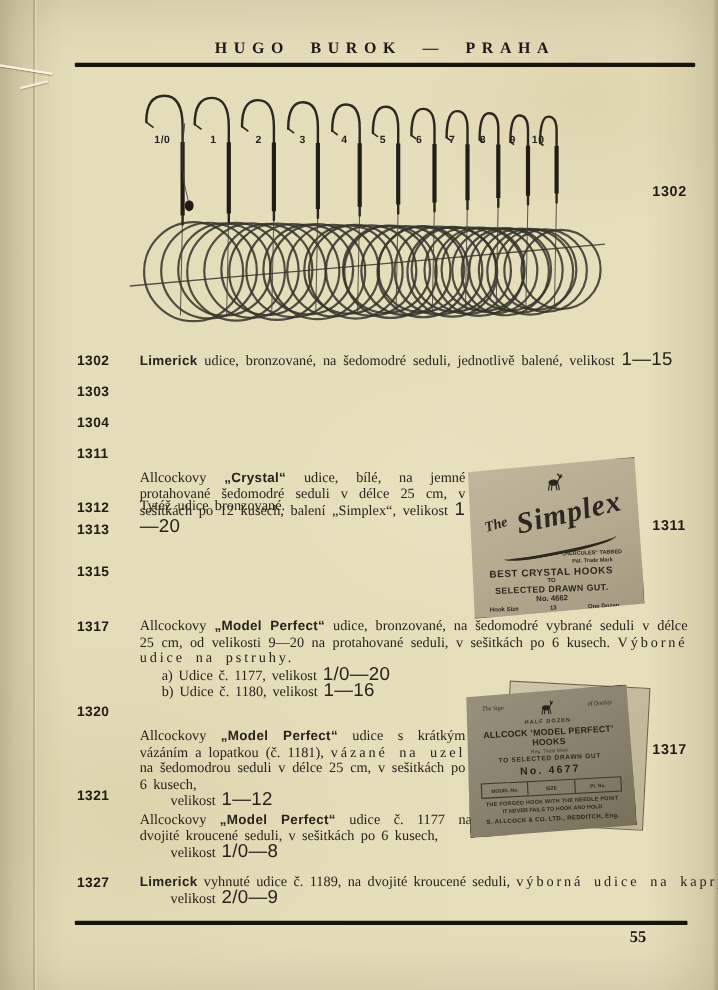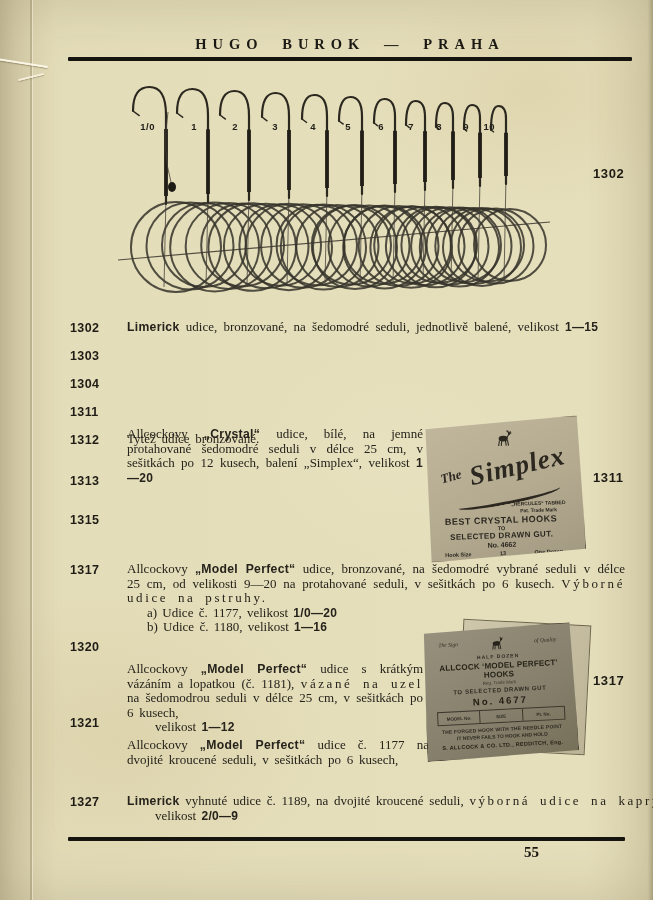--- a/index.html
+++ b/index.html
@@ -33,21 +33,21 @@
   .hooksvg{position:absolute;left:98px;top:84px;}
   .hooksvg text{font:700 9.5px "Liberation Sans",sans-serif;fill:#23211b;letter-spacing:.5px;}
 
   .entry{position:absolute;left:70px;display:flex;align-items:flex-start;}
   .num{flex:none;width:40px;font:700 12.5px "Liberation Sans",sans-serif;letter-spacing:.4px;color:#1f1c16;padding-top:1px;}
   .txt{margin-left:17px;font-size:13px;line-height:14.6px;word-spacing:2.5px;}
   .txt.one{white-space:nowrap;word-spacing:3px;}
   .txt.w-narrow{width:296px;text-align:justify;margin-top:23px;}
   .txt.w-wide{width:498px;text-align:justify;}
   .nm{font-family:"Liberation Sans",sans-serif;font-weight:700;font-size:12.2px;letter-spacing:.3px;}
-  .sz{font-family:"Liberation Sans",sans-serif;font-weight:700;font-size:12px;letter-spacing:.3px;}
+  .sz{font-family:"Liberation Sans",sans-serif;font-weight:400;font-size:17px;letter-spacing:.3px;}
   .sp{letter-spacing:2.6px;word-spacing:4px;}
   .subline{margin-left:28px;text-align:left;word-spacing:2px;}
   .ablist{margin-left:20px;text-align:left;word-spacing:2px;}
   .sizesrow .sv{display:inline-block;margin-left:21px;}
   .sizesrow .sv:first-of-type{margin-left:46px;}
 
   
   .pklabel{position:absolute;font:700 13px "Liberation Sans",sans-serif;letter-spacing:.6px;color:#1e1b15;}
 
   .simplex{position:absolute;left:424px;top:416px;width:162px;height:146px;transform:rotate(-2deg);}
@@ -84,21 +84,21 @@
   .mp-gut{font:700 6px "Liberation Sans",sans-serif;letter-spacing:.6px;margin-top:2px;}
   .mp-no{font:700 9.5px "Liberation Sans",sans-serif;letter-spacing:2px;margin-top:2px;color:#241f15;}
   .mp-table{width:84%;margin:3px auto 0;border:1px solid #3b372c;display:flex;height:12px;}
   .mp-table div{flex:1;border-left:1px solid #3b372c;font:700 4.5px "Liberation Sans",sans-serif;
     display:flex;align-items:center;justify-content:center;}
   .mp-table div:first-child{border-left:none;}
   .mp-f1{font:700 5px "Liberation Sans",sans-serif;margin-top:3px;letter-spacing:.2px;}
   .mp-f2{font:700 5px "Liberation Sans",sans-serif;margin-top:1px;}
   .mp-f3{font:700 5.5px "Liberation Sans",sans-serif;margin-top:3px;letter-spacing:.3px;color:#262217;}
 
-  .pageno{position:absolute;left:524px;top:844px;width:80px;text-align:left;
+  .pageno{position:absolute;left:540px;top:844px;width:80px;text-align:center;
     font:700 15px "Liberation Serif",serif;color:#1b1813;}
 </style>
 </head>
 <body>
 
 <div class="page">
   <div class="crease"></div>
   <div class="tear1"></div>
   <div class="tear2"></div>
   <div class="edge-right"></div>
@@ -212,21 +212,21 @@
 
   <div class="entry" style="top:376px">
     <span class="num">1304</span>
   </div>
 
   <div class="entry" style="top:404px">
     <span class="num">1311</span>
     <div class="txt w-narrow"><span>Allcockovy </span><b class="nm">„Crystal“</b><span> udice, bílé, na jemné protahované šedomodré seduli v délce 25 cm, v sešitkách po 12 kusech, balení „Simplex“, velikost </span><b class="sz">1—20</b></div>
   </div>
 
-  <div class="entry" style="top:432px">
+  <div class="entry" style="top:453px">
     <span class="num">1312</span>
     <div class="txt">Tytéž udice bronzované.</div>
   </div>
 
   <div class="entry" style="top:473px">
     <span class="num">1313</span>
   </div>
 
   <div class="entry" style="top:512px">
     <span class="num">1315</span>
@@ -243,20 +243,21 @@
   <div class="entry" style="top:639px">
     <span class="num">1320</span>
     <div class="txt w-narrow"><span>Allcockovy </span><b class="nm">„Model Perfect“</b><span> udice s krátkým vázáním a lopatkou (č. 1181), </span><span class="sp">vázané na uzel</span><span> na šedomodrou seduli v délce 25 cm, v sešitkách po 6 kusech,</span>
       <div class="subline"><span>velikost</span> <b class="sz">1—12</b></div>
     </div>
   </div>
 
   <div class="entry" style="top:715px">
     <span class="num">1321</span>
     <div class="txt w-narrow" style="width:302px"><span>Allcockovy </span><b class="nm">„Model Perfect“</b><span> udice č. 1177 na dvojité kroucené seduli, v sešitkách po 6 kusech,</span>
+      <div class="subline"><span>velikost</span> <b class="sz">1/0—8</b></div>
     </div>
   </div>
 
 
   <div class="entry" style="top:794px">
     <span class="num">1327</span>
     <div class="txt" style="width:500px"><span style="white-space:nowrap"><b class="nm">Limerick</b><span> vyhnuté udice č. 1189, na dvojité kroucené seduli, </span><span class="sp">výborná udice na kapry,</span></span>
       <div class="subline"><span>velikost</span> <b class="sz">2/0—9</b></div>
     </div>
   </div>

